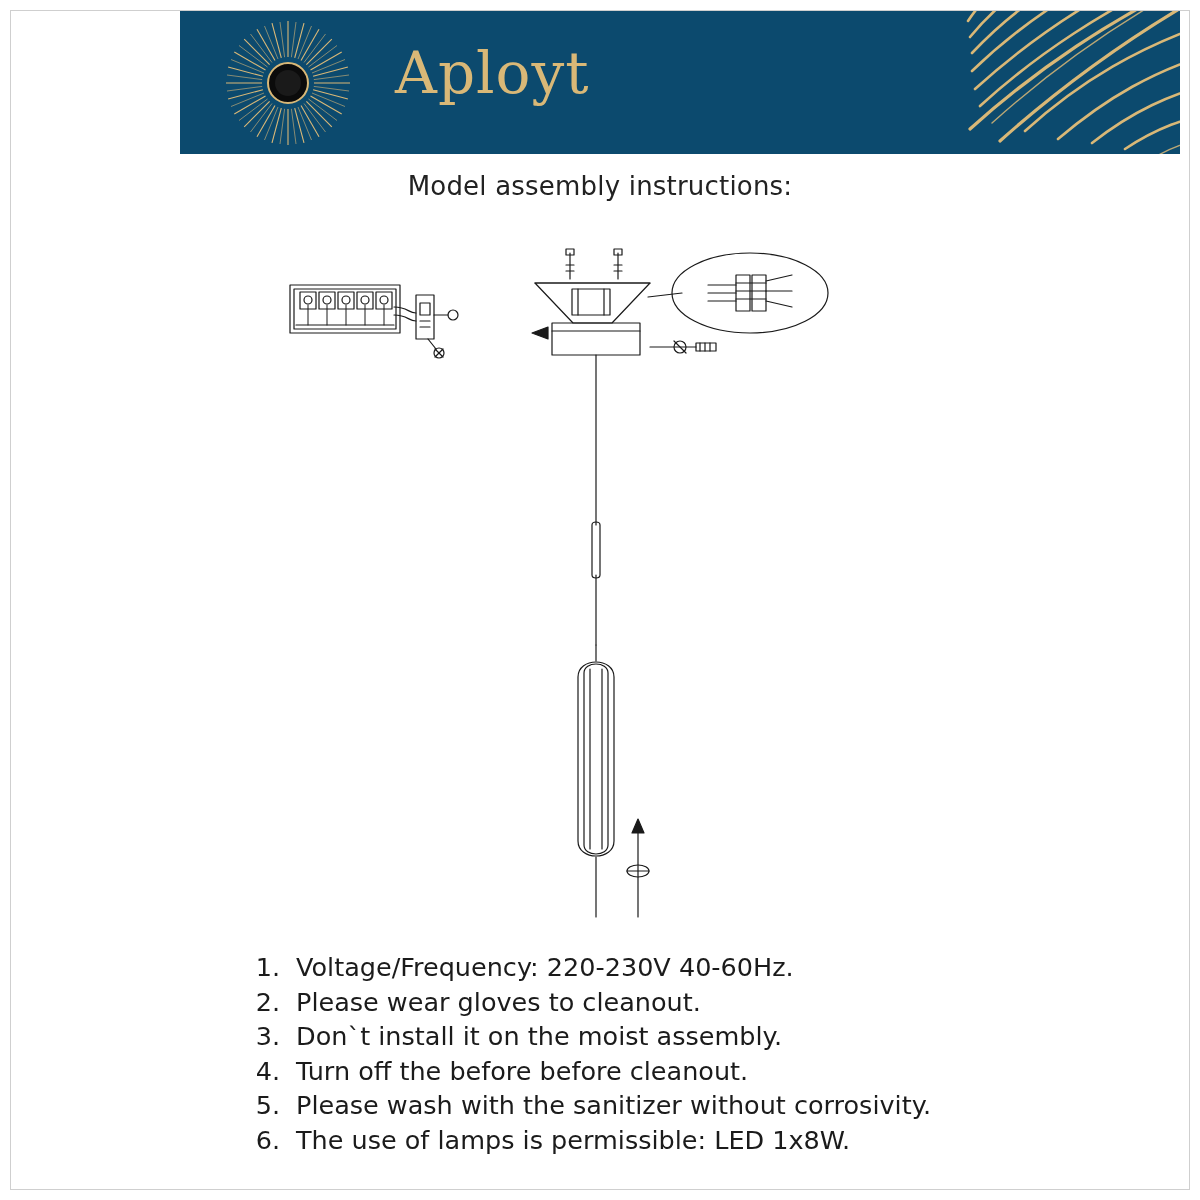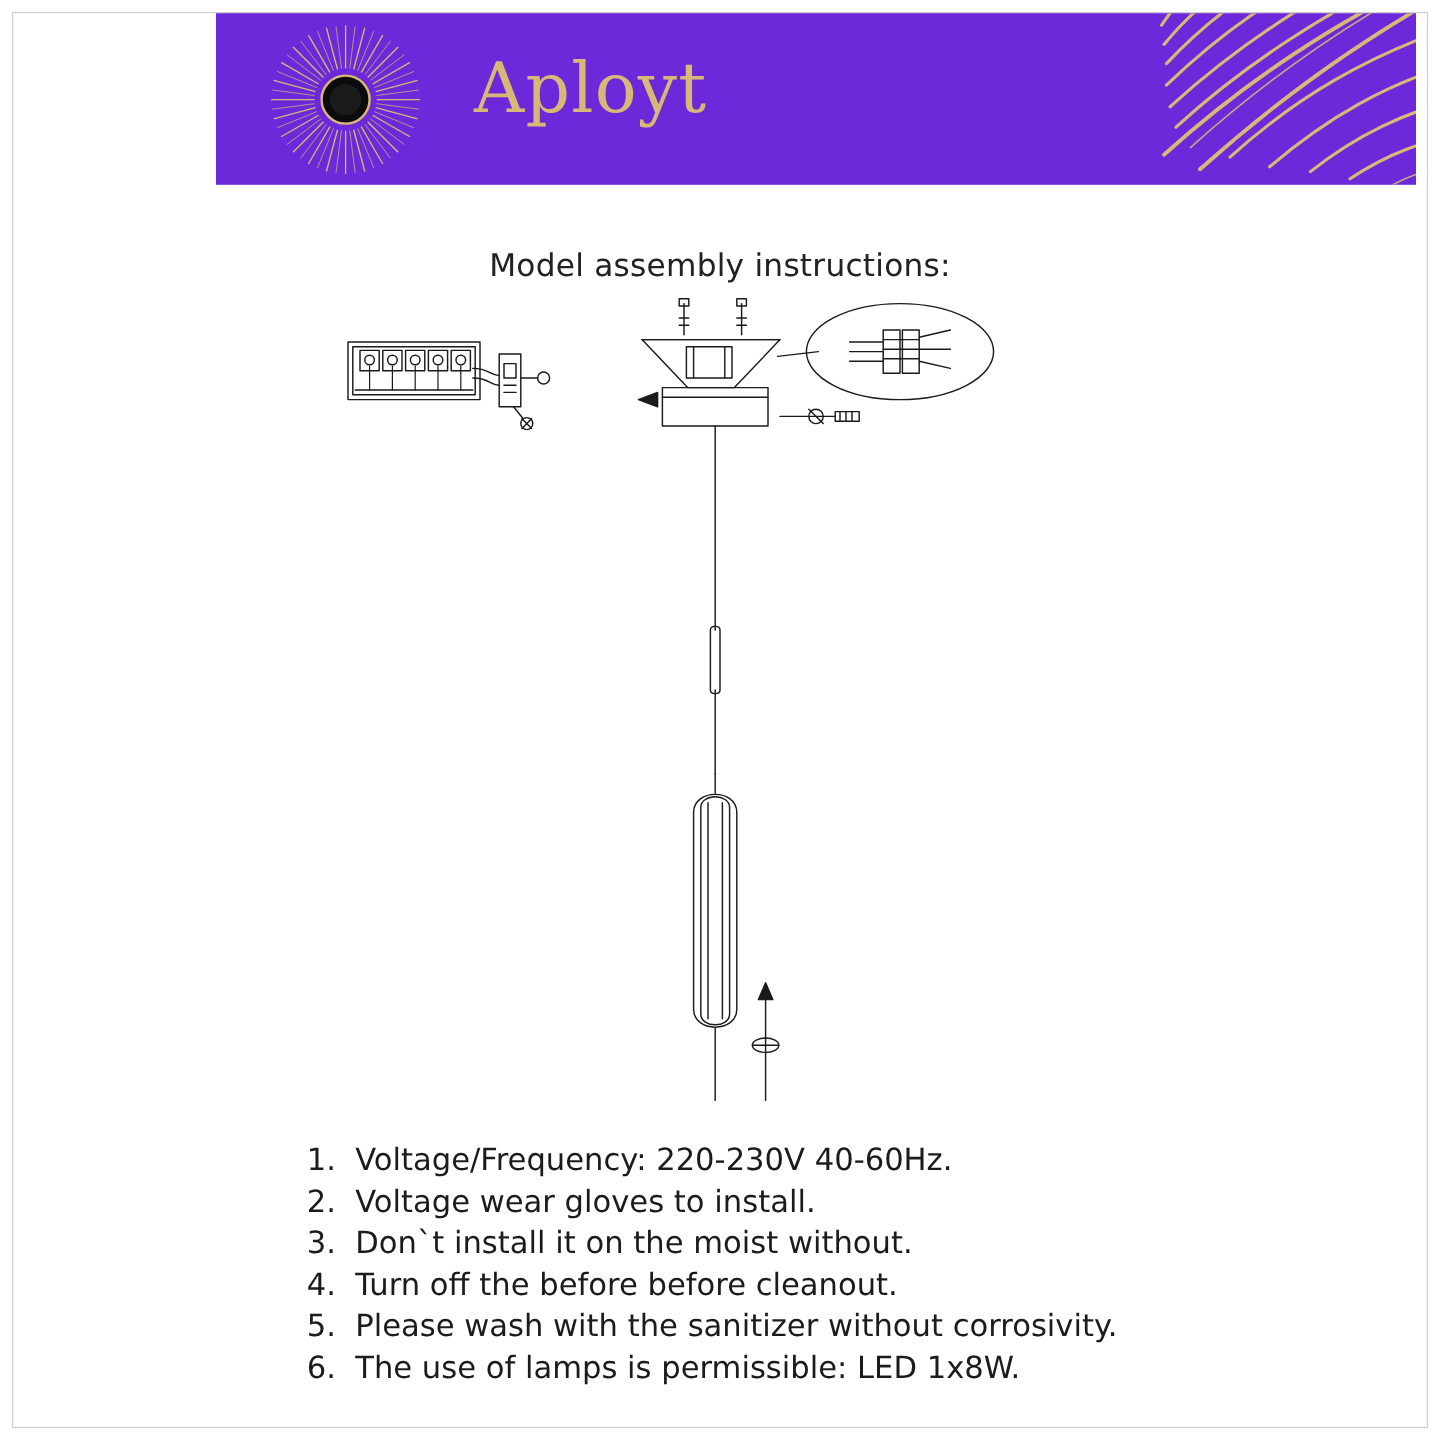--- a/index.html
+++ b/index.html
@@ -32,21 +32,21 @@
     pointer-events: none;
   }
 
   
   .banner {
     position: absolute;
     left: 180px;
     top: 11px;
     width: 1000px;
     height: 143px;
-    background: #6d28d9;
+    background: #0c4a6e;
     overflow: hidden;
   }
   .banner-svg {
     position: absolute;
     left: 0; top: 0;
     width: 1000px;
     height: 143px;
   }
   .brand {
     position: absolute;
@@ -59,21 +59,20 @@
     font-weight: 400;
   }
 
   
   .title-block {
     position: absolute;
     left: 0;
     top: 168px;
     width: 1200px;
     text-align: center;
-    margin-top: 36px;
   }
   .title-line {
     font-size: 26px;
     color: #222;
     line-height: 36px;
     letter-spacing: 0.2px;
   }
 
   
   .diagram {
@@ -337,25 +336,25 @@
     </svg>
   </div>
 
   <div class="instructions">
     <div class="instr-row">
       <span class="instr-num">1.</span>
       <span class="instr-text">Voltage/Frequency: 220-230V 40-60Hz.</span>
     </div>
     <div class="instr-row">
       <span class="instr-num">2.</span>
-      <span class="instr-text">Voltage wear gloves to install.</span>
+      <span class="instr-text">Please wear gloves to cleanout.</span>
     </div>
     <div class="instr-row">
       <span class="instr-num">3.</span>
-      <span class="instr-text">Don`t install it on the moist without.</span>
+      <span class="instr-text">Don`t install it on the moist assembly.</span>
     </div>
     <div class="instr-row">
       <span class="instr-num">4.</span>
       <span class="instr-text">Turn off the before before cleanout.</span>
     </div>
     <div class="instr-row">
       <span class="instr-num">5.</span>
       <span class="instr-text">Please wash with the sanitizer without corrosivity.</span>
     </div>
     <div class="instr-row">

